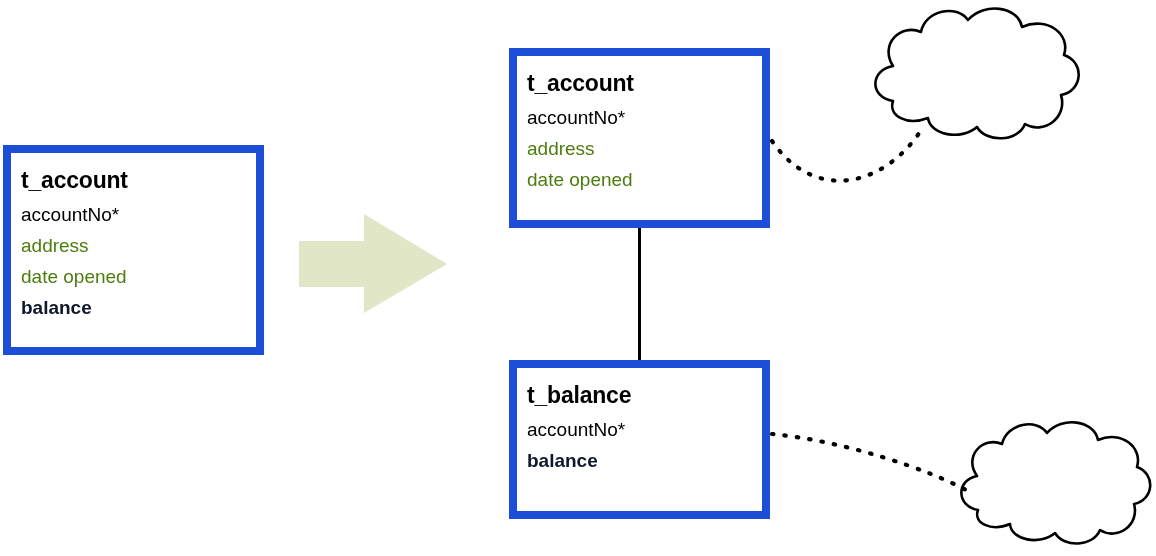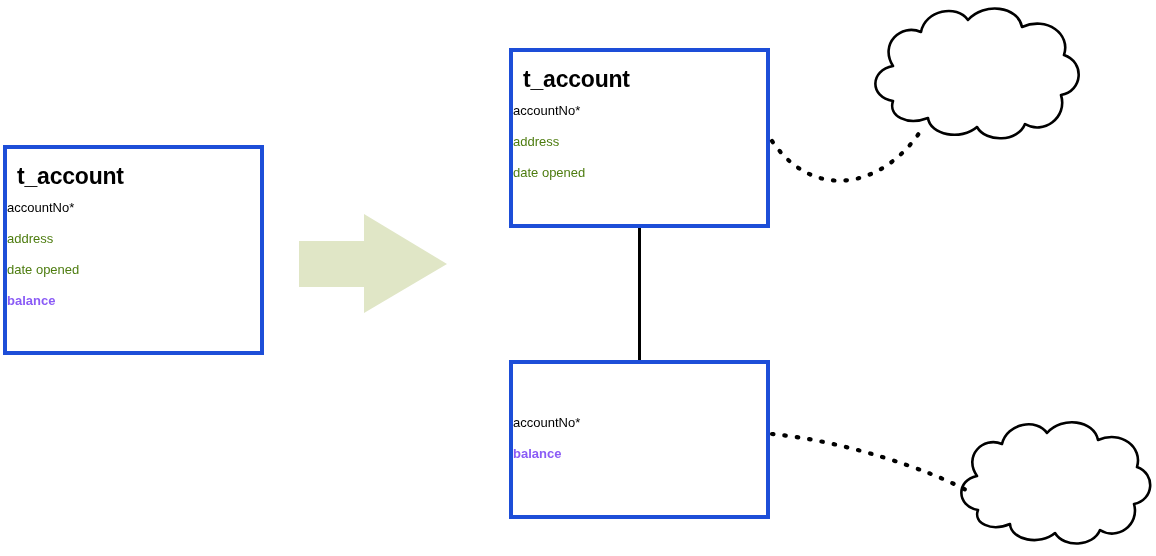--- a/index.html
+++ b/index.html
@@ -15,46 +15,46 @@
     width: 1156px;
     height: 556px;
     background: #ffffff;
     overflow: hidden;
   }
 
   
   .entity-box {
     position: absolute;
     box-sizing: border-box;
-    border: 4px solid #1d4ed8;
+    border: 8px solid #1d4ed8;
     background: #ffffff;
     padding-left: 8px;
   }
   .entity-box .title {
     position: absolute;
     left: 10px;
     font-weight: bold;
     font-size: 23px;
     color: #000000;
     letter-spacing: -0.2px;
     white-space: nowrap;
   }
   .entity-box .field {
     position: absolute;
-    left: 0;
-    font-size: 13px;
+    left: 10px;
+    font-size: 19px;
     color: #000000;
     white-space: nowrap;
   }
   .entity-box .field.muted {
     color: #4d7c0f;
   }
   .entity-box .field.strong {
     font-weight: bold;
-    color: #8b5cf6;
+    color: #0f172a;
   }
 
   #box-left  { left: 3px;   top: 145px; width: 261px; height: 210px; }
   #box-acct  { left: 509px; top: 48px;  width: 261px; height: 180px; }
   #box-bal   { left: 509px; top: 360px; width: 261px; height: 159px; }
 
   
   #overlay {
     position: absolute;
     left: 0;
@@ -89,20 +89,21 @@
   </div>
 
   <div id="box-acct" class="entity-box">
     <div class="title" style="top: 14px;">t_account</div>
     <div class="field" style="top: 51px;">accountNo*</div>
     <div class="field muted" style="top: 82px;">address</div>
     <div class="field muted" style="top: 113px;">date opened</div>
   </div>
 
   <div id="box-bal" class="entity-box">
+    <div class="title" style="top: 14px;">t_balance</div>
     <div class="field" style="top: 51px;">accountNo*</div>
     <div class="field strong" style="top: 82px;">balance</div>
   </div>
 
   <div id="cloud-text-low" class="cloud-text">低访问率</div>
 
   <div id="cloud-text-high" class="cloud-text">非常高的
 访问率</div>
 
   <svg id="overlay" viewBox="0 0 1156 556" xmlns="http://www.w3.org/2000/svg">

